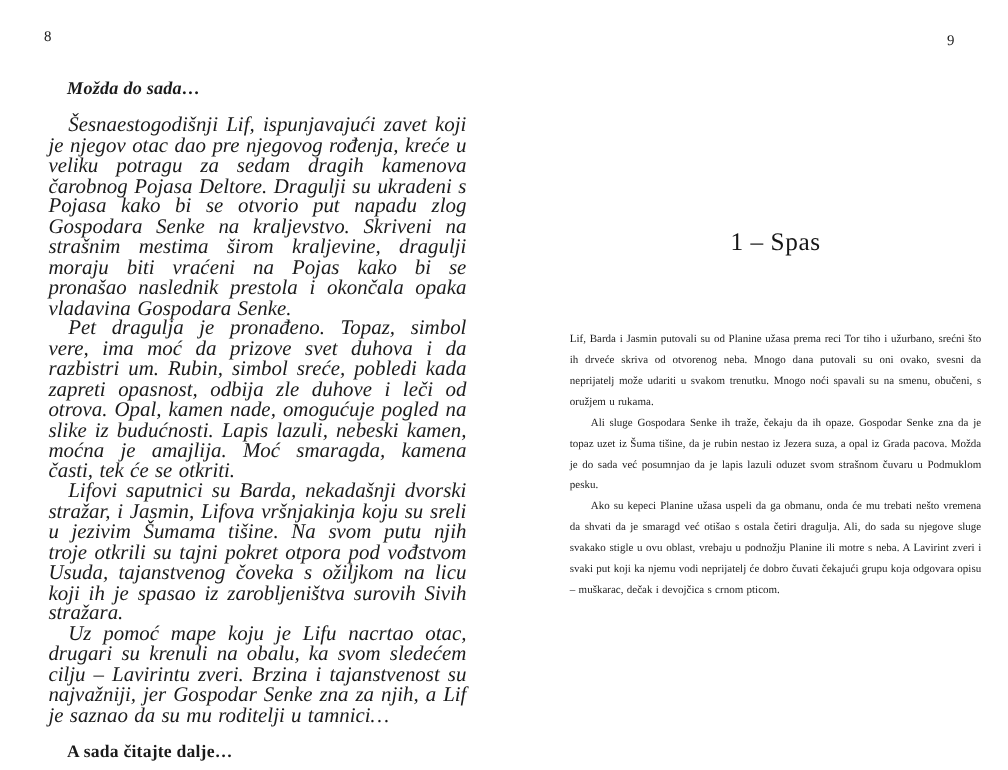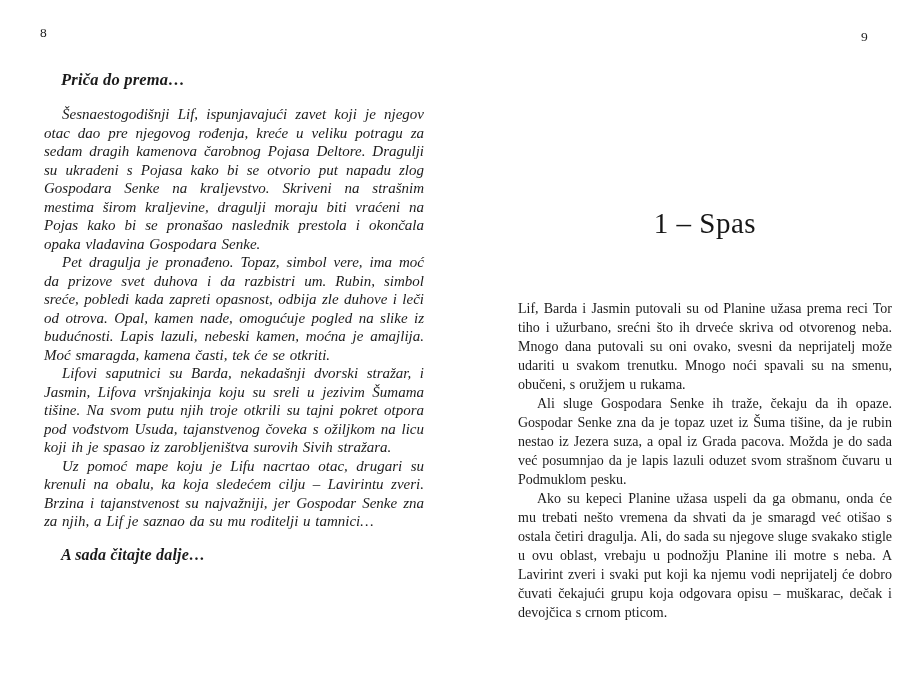--- a/index.html
+++ b/index.html
@@ -30,76 +30,75 @@
     font-size: 16.5px;
     line-height: 20px;
     font-weight: bold;
     font-style: italic;
     padding-left: 17px;
     margin-bottom: 15px;
     letter-spacing: 0.2px;
   }
   .left-block p.recap-para {
     font-style: italic;
-    font-size: 15px;
+    font-size: 19px;
     line-height: 18.5px;
     text-align: justify;
     text-indent: 18px;
     word-spacing: 1px;
   }
   .left-block p.closing-line {
-    font-style: italic;
     font-weight: bold;
     font-size: 16px;
     line-height: 19px;
     padding-left: 17px;
     margin-top: 14px;
     letter-spacing: 0.2px;
   }
 
   
   .chapter-heading {
     position: absolute;
     left: 518px;
     top: 207px;
     width: 374px;
     text-align: center;
-    font-size: 29px;
+    font-size: 23px;
     font-weight: normal;
     letter-spacing: 0.5px;
     color: #161616;
   }
   .right-block {
     position: absolute;
     left: 518px;
     top: 299px;
     width: 374px;
   }
   .right-block p.body-para {
-    font-size: 14px;
+    font-size: 10px;
     line-height: 19px;
     text-align: justify;
     text-indent: 19px;
     word-spacing: 0.5px;
   }
   .right-block p.body-para.first {
     text-indent: 0;
   }
 </style>
 </head>
 <body>
 
 <span class="page-number pn-left">8</span>
 
 <div class="left-block">
-  <h2 class="recap-heading">Priča do prema…</h2>
+  <h2 class="recap-heading">Možda do sada…</h2>
   <p class="recap-para">Šesnaestogodišnji Lif, ispunjavajući zavet koji je njegov otac dao pre njegovog rođenja, kreće u veliku potragu za sedam dragih kamenova čarobnog Pojasa Deltore. Dragulji su ukradeni s Pojasa kako bi se otvorio put napadu zlog Gospodara Senke na kraljevstvo. Skriveni na strašnim mestima širom kraljevine, dragulji moraju biti vraćeni na Pojas kako bi se pronašao naslednik prestola i okončala opaka vladavina Gospodara Senke.</p>
   <p class="recap-para">Pet dragulja je pronađeno. Topaz, simbol vere, ima moć da prizove svet duhova i da razbistri um. Rubin, simbol sreće, pobledi kada zapreti opasnost, odbija zle duhove i leči od otrova. Opal, kamen nade, omogućuje pogled na slike iz budućnosti. Lapis lazuli, nebeski kamen, moćna je amajlija. Moć smaragda, kamena časti, tek će se otkriti.</p>
   <p class="recap-para">Lifovi saputnici su Barda, nekadašnji dvorski stražar, i Jasmin, Lifova vršnjakinja koju su sreli u jezivim Šumama tišine. Na svom putu njih troje otkrili su tajni pokret otpora pod vođstvom Usuda, tajanstvenog čoveka s ožiljkom na licu koji ih je spasao iz zarobljeništva surovih Sivih stražara.</p>
-  <p class="recap-para">Uz pomoć mape koju je Lifu nacrtao otac, drugari su krenuli na obalu, ka koja sledećem cilju – Lavirintu zveri. Brzina i tajanstvenost su najvažniji, jer Gospodar Senke zna za njih, a Lif je saznao da su mu roditelji u tamnici…</p>
+  <p class="recap-para">Uz pomoć mape koju je Lifu nacrtao otac, drugari su krenuli na obalu, ka svom sledećem cilju – Lavirintu zveri. Brzina i tajanstvenost su najvažniji, jer Gospodar Senke zna za njih, a Lif je saznao da su mu roditelji u tamnici…</p>
   <p class="closing-line">A sada čitajte dalje…</p>
 </div>
 
 <span class="page-number pn-right">9</span>
 
 <h1 class="chapter-heading">1 – Spas</h1>
 
 <div class="right-block">
   <p class="body-para first">Lif, Barda i Jasmin putovali su od Planine užasa prema reci Tor tiho i užurbano, srećni što ih drveće skriva od otvorenog neba. Mnogo dana putovali su oni ovako, svesni da neprijatelj može udariti u svakom trenutku. Mnogo noći spavali su na smenu, obučeni, s oružjem u rukama.</p>
   <p class="body-para">Ali sluge Gospodara Senke ih traže, čekaju da ih opaze. Gospodar Senke zna da je topaz uzet iz Šuma tišine, da je rubin nestao iz Jezera suza, a opal iz Grada pacova. Možda je do sada već posumnjao da je lapis lazuli oduzet svom strašnom čuvaru u Podmuklom pesku.</p>

